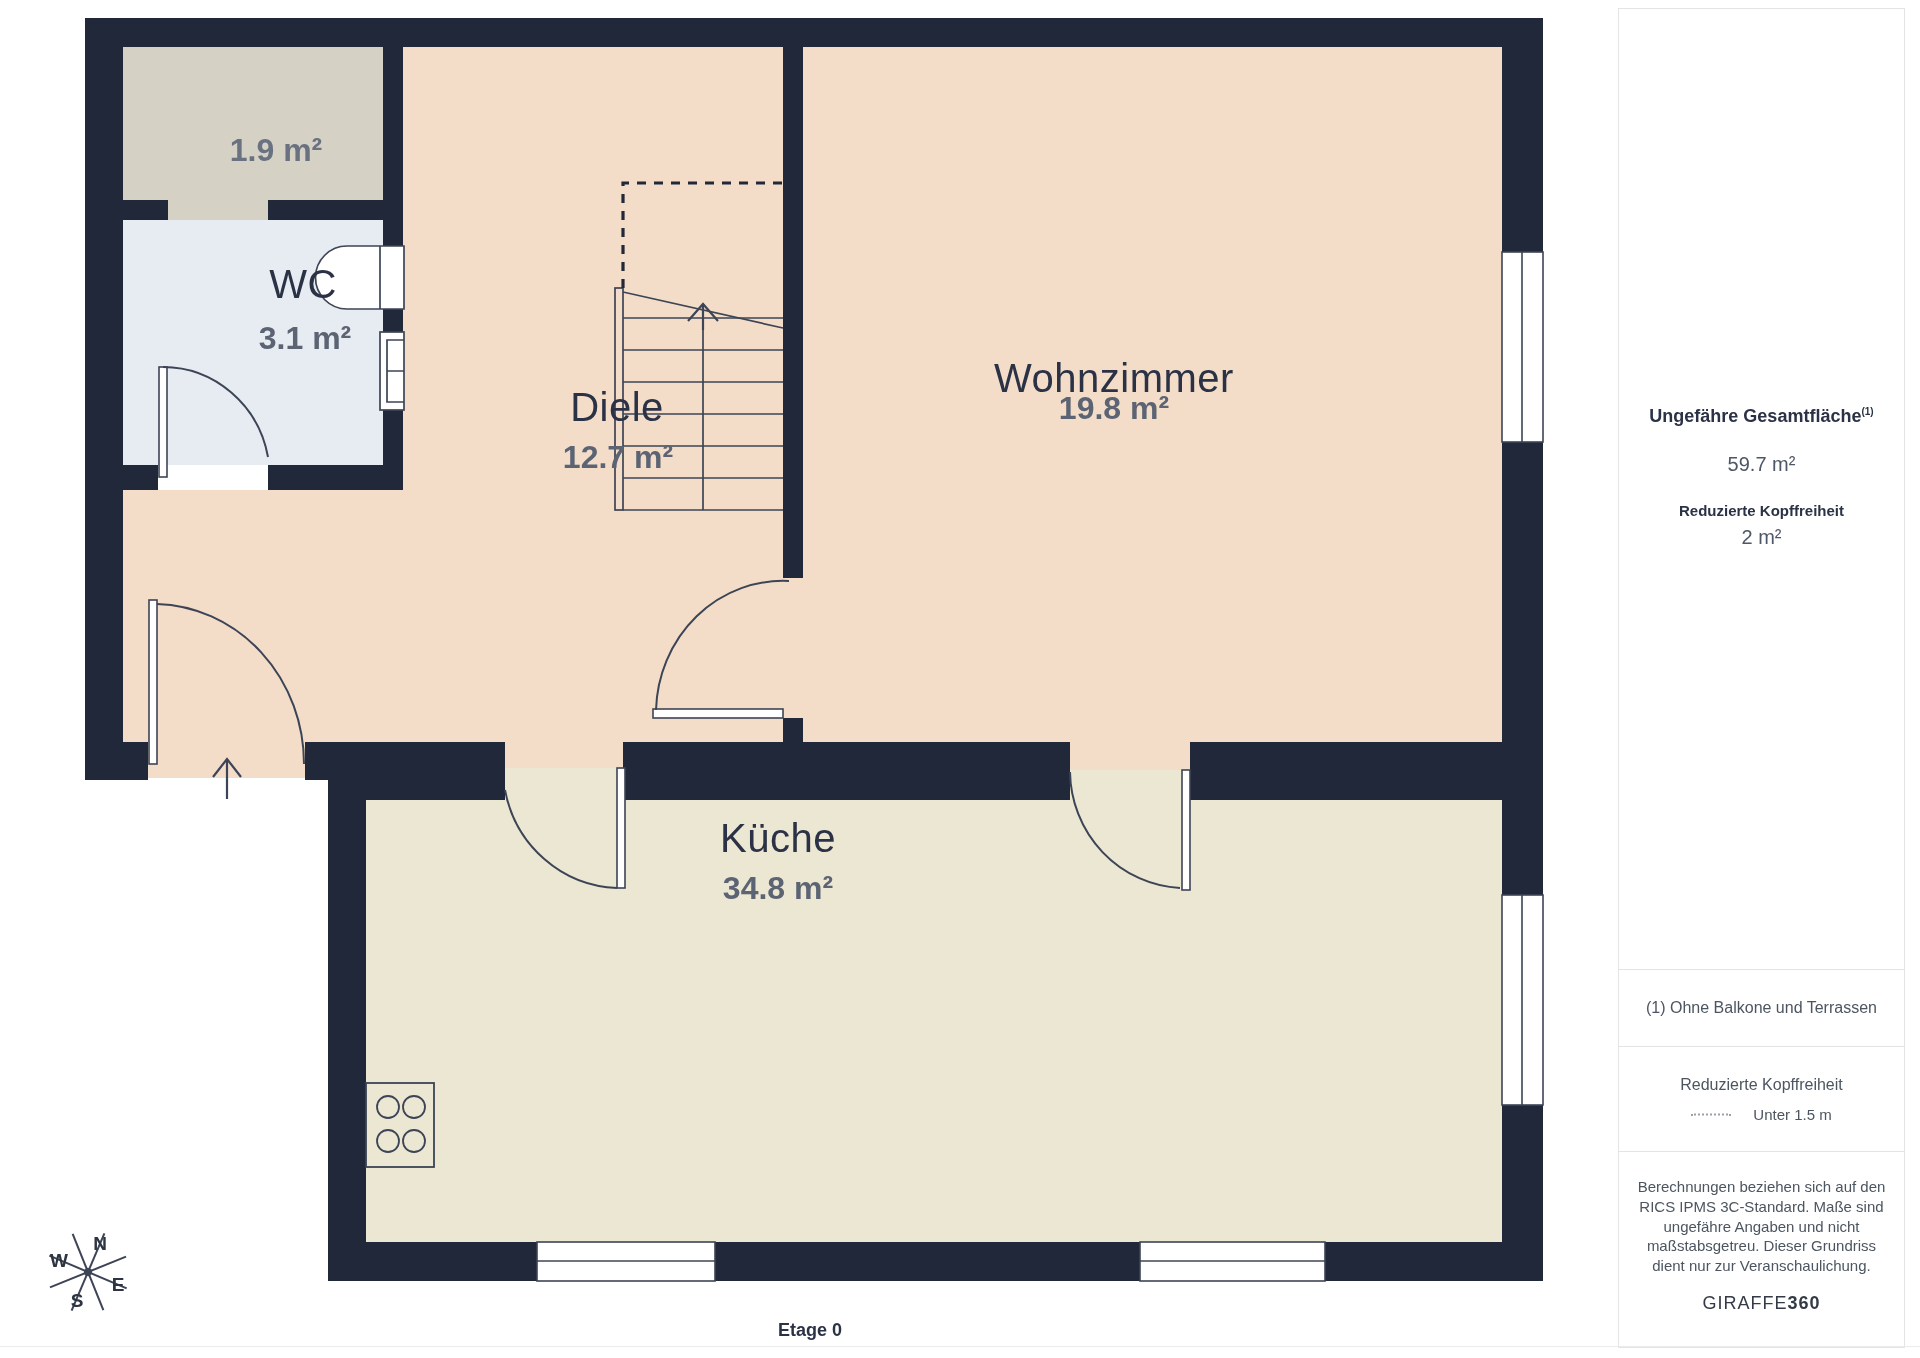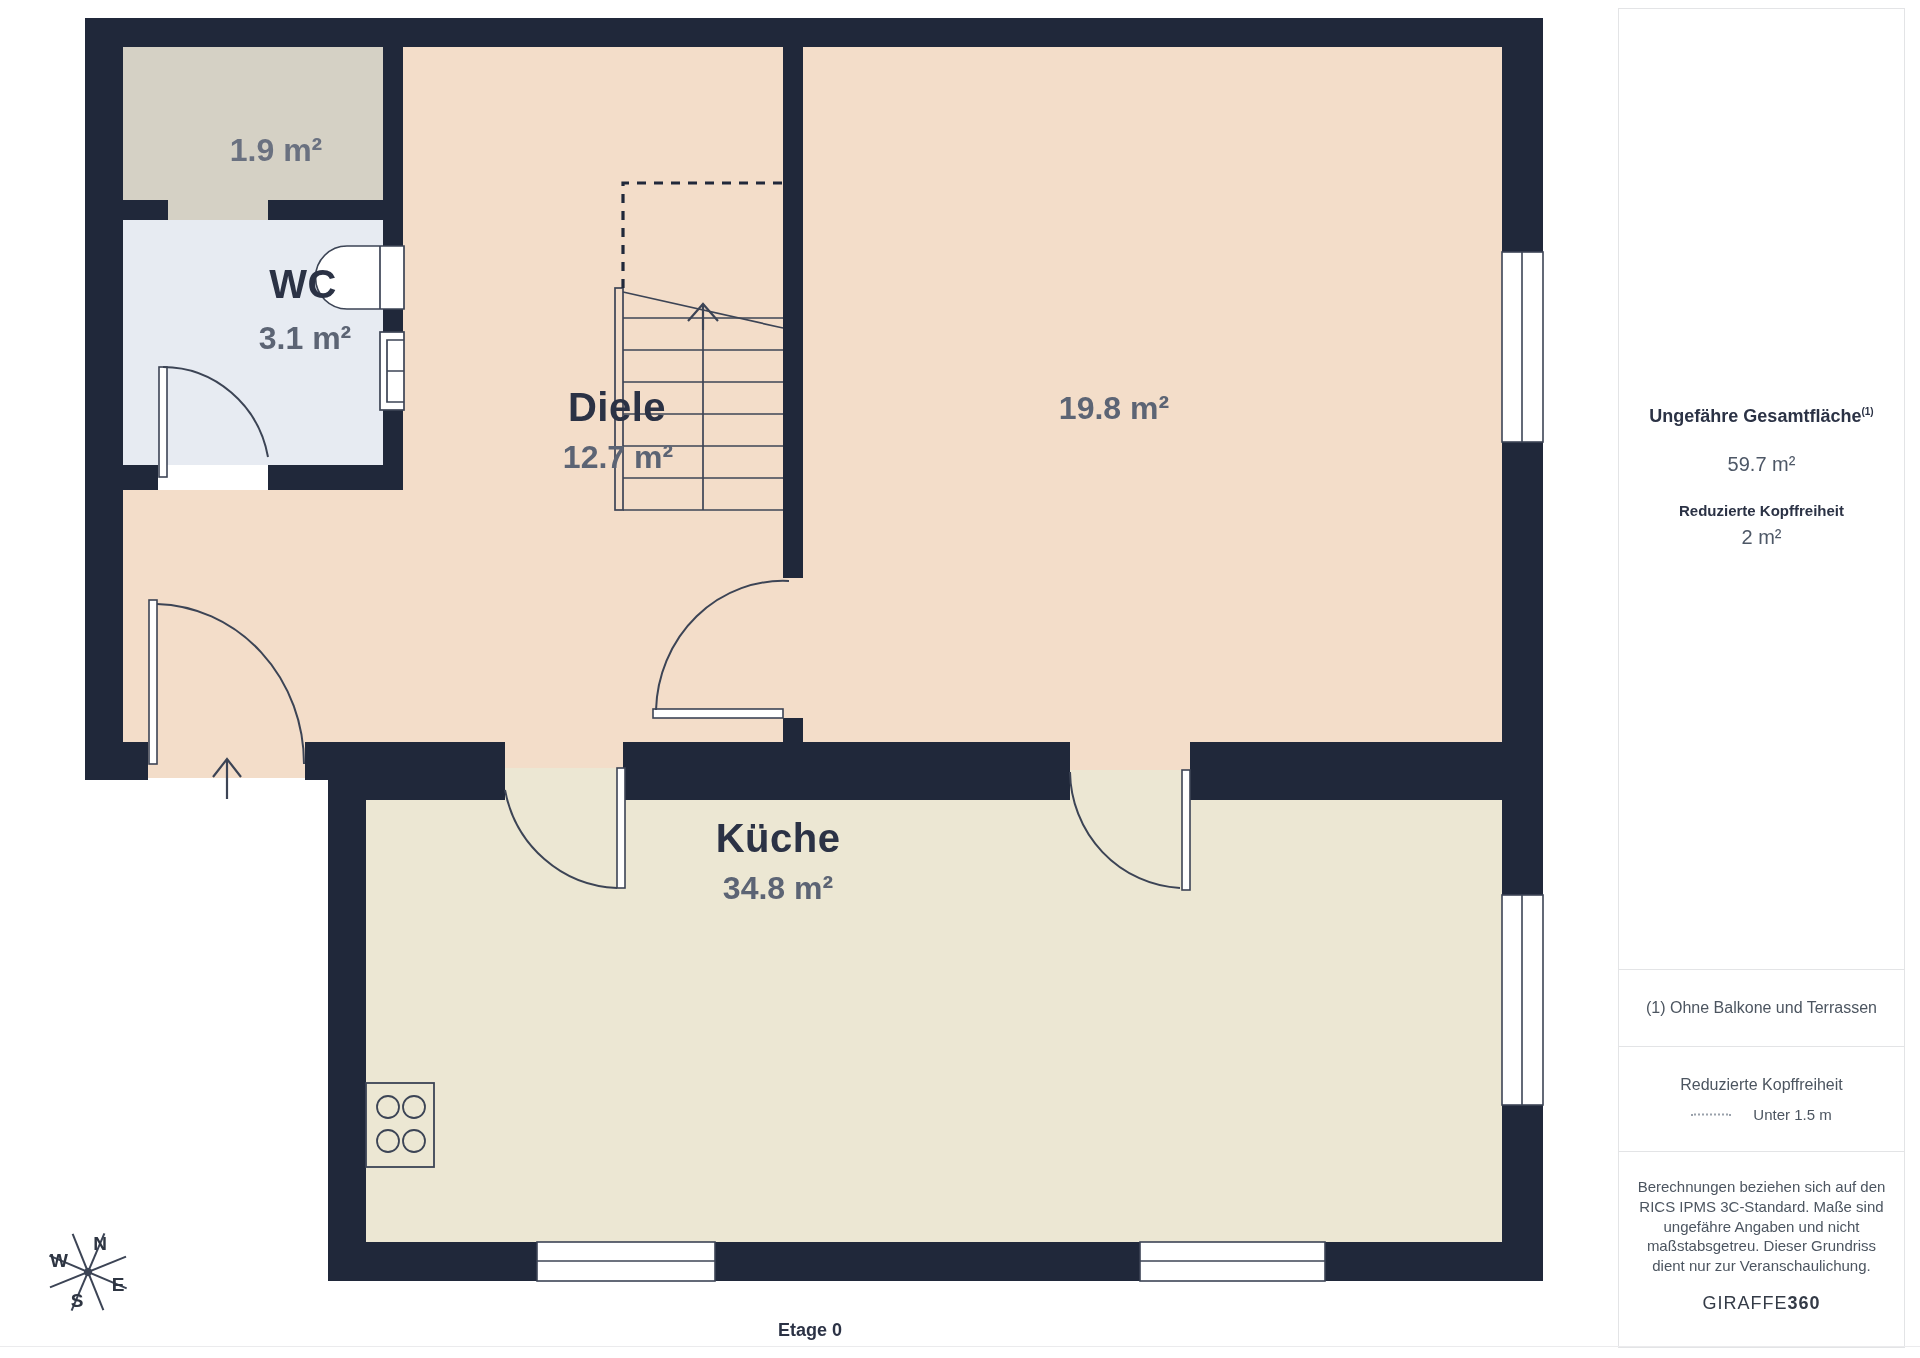--- a/index.html
+++ b/index.html
@@ -5,21 +5,21 @@
   :root{
     --wall:#20283a; --tan:#f3ddc9; --cream:#ece7d3; --wcfloor:#e7ebf2;
     --gray:#d5d1c5; --line:#3c4455; --label:#2b3245; --area:#5c6474;
     --muted:#4c5560; --border:#e3e4e6; --bg:#ffffff;
   }
   html,body{margin:0;padding:0;background:#fff;}
   body{font-family:"Liberation Sans", sans-serif;}
   .stage{position:relative;width:1920px;height:1358px;background:var(--bg);overflow:hidden;}
   .floor{position:absolute;}
   .wall{position:absolute;background:var(--wall);}
-  .lbl{position:absolute;transform:translate(-50%,-50%);white-space:nowrap;color:var(--label);font-weight:bold;}
+  .lbl{position:absolute;transform:translate(-50%,-50%);white-space:nowrap;color:var(--label);font-weight:normal;}
   .room-name{font-size:40px;letter-spacing:.5px;}
   .room-area{font-size:32px;font-weight:bold;color:var(--area);}
   .svg-overlay{position:absolute;left:0;top:0;pointer-events:none;}
   .compass-letter{position:absolute;transform:translate(-50%,-50%);font-weight:bold;font-size:19px;color:#2e3542;}
   .etage{position:absolute;transform:translate(-50%,-50%);font-weight:bold;font-size:18px;color:var(--label);}
   
   .sidebar{position:absolute;left:1618px;top:8px;width:285px;height:1338px;background:#fff;
            border-left:1px solid var(--border);border-right:1px solid var(--border);
            border-top:1px solid var(--border);border-bottom:1px solid var(--border);}
   .sb-sep{position:absolute;left:0;width:100%;height:1px;background:var(--border);}
@@ -168,20 +168,21 @@
   </svg>
 
   <div class="lbl room-area" style="left:276px;top:150px;color:#6a7180;">1.9 m²</div>
 
   <div class="lbl room-name" style="left:303px;top:284px;">WC</div>
   <div class="lbl room-area" style="left:305px;top:338px;">3.1 m²</div>
 
   <div class="lbl room-name" style="left:617px;top:407px;">Diele</div>
   <div class="lbl room-area" style="left:618px;top:457px;">12.7 m²</div>
 
+  <div class="lbl room-name" style="left:1114px;top:378px;">Wohnzimmer</div>
   <div class="lbl room-area" style="left:1114px;top:408px;">19.8 m²</div>
 
   <div class="lbl room-name" style="left:778px;top:838px;">Küche</div>
   <div class="lbl room-area" style="left:778px;top:888px;">34.8 m²</div>
 
   <div class="compass-letter" style="left:100px;top:1244px;">N</div>
   <div class="compass-letter" style="left:59px;top:1261px;">W</div>
   <div class="compass-letter" style="left:118px;top:1285px;">E</div>
   <div class="compass-letter" style="left:77px;top:1301px;">S</div>
 

